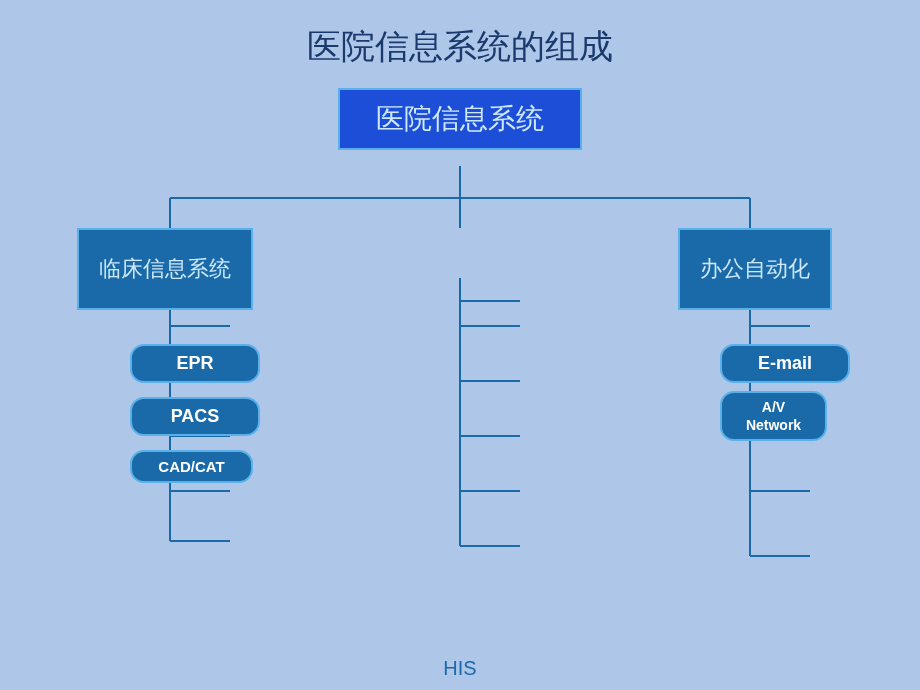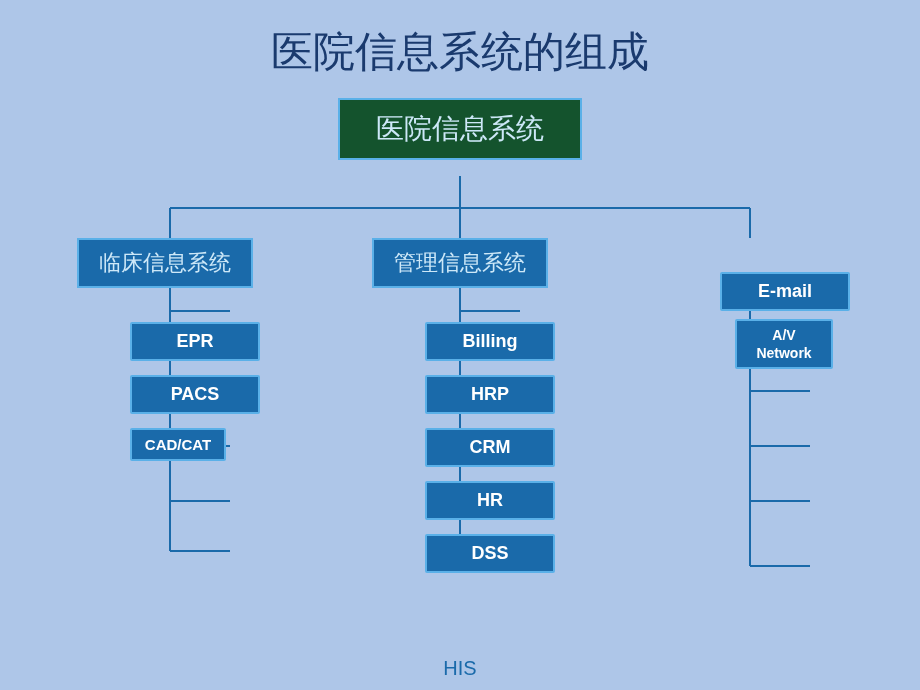--- a/index.html
+++ b/index.html
@@ -7,79 +7,78 @@
       width: 920px;
       height: 690px;
       background: #aec6e8;
       font-family: "Microsoft YaHei", "SimHei", Arial, sans-serif;
       overflow: hidden;
       position: relative;
     }
 
     .page-title {
       text-align: center;
-      font-size: 42px;
+      font-size: 34px;
       color: #1a3a6e;
       font-weight: normal;
       padding-top: 24px;
       margin-bottom: 18px;
     }
 
     
     .root-box {
       display: flex;
       justify-content: center;
       margin-bottom: 0;
     }
     .node-root {
-      background: #14532d;
+      background: #1d4ed8;
       color: #cde8f8;
       font-size: 28px;
       padding: 10px 36px;
       border: 2px solid #5ab0e8;
       text-align: center;
       min-width: 220px;
     }
 
     .node-level2 {
       background: #1a6aaa;
       color: #cde8f8;
       font-size: 22px;
-      padding: 8px 20px;
+      padding: 24px 20px;
       border: 2px solid #5ab0e8;
       text-align: center;
       min-width: 150px;
       margin-bottom: 0;
     }
 
     .node-leaf {
       background: #1a6aaa;
       color: #ffffff;
       font-size: 18px;
       font-weight: bold;
       padding: 7px 0;
       border: 2px solid #5ab0e8;
       text-align: center;
       width: 130px;
       margin: 4px 0;
-      border-radius: 2px;
+      border-radius: 14px;
     }
 
     .node-leaf-small {
       font-size: 15px;
       padding: 6px 0;
-      width: 96px;
+      width: 123px;
     }
 
     .node-leaf-av {
       font-size: 14px;
       padding: 5px 4px;
-      width: 98px;
+      width: 107px;
       line-height: 1.3;
-      margin-left: 15px;
     }
 
     .footer-text {
       position: absolute;
       bottom: 10px;
       left: 0;
       right: 0;
       text-align: center;
       color: #1a6aaa;
       font-size: 20px;
@@ -146,33 +145,23 @@
     <div style="display:flex; flex-direction:column; align-items:center; width:290px;">
       <div class="node-level2">临床信息系统</div>
       <div style="height:30px;"></div>
       <div style="display:flex; flex-direction:column; align-items:flex-start; margin-left:60px; gap:6px;">
         <div class="node-leaf">EPR</div>
         <div class="node-leaf">PACS</div>
         <div class="node-leaf node-leaf-small">CAD/CAT</div>
       </div>
     </div>
 
-    <div style="display:flex; flex-direction:column; align-items:center; width:290px;">
-      <div class="node-level2">管理信息系统</div>
-      <div style="height:30px;"></div>
-      <div style="display:flex; flex-direction:column; align-items:flex-start; margin-left:60px; gap:6px;">
-        <div class="node-leaf">Billing</div>
-        <div class="node-leaf">HRP</div>
-        <div class="node-leaf">CRM</div>
-        <div class="node-leaf">HR</div>
-        <div class="node-leaf">DSS</div>
-      </div>
-    </div>
 
     <div style="display:flex; flex-direction:column; align-items:center; width:290px;">
+      <div class="node-level2">办公自动化</div>
       <div style="height:30px;"></div>
       <div style="display:flex; flex-direction:column; align-items:flex-start; margin-left:60px; ">
         <div class="node-leaf">E-mail</div>
         <div class="node-leaf node-leaf-av" style="white-space:pre-line; font-size:14px; font-weight:bold;">A/V
 Network</div>
       </div>
     </div>
 
   </div>
 </div>

